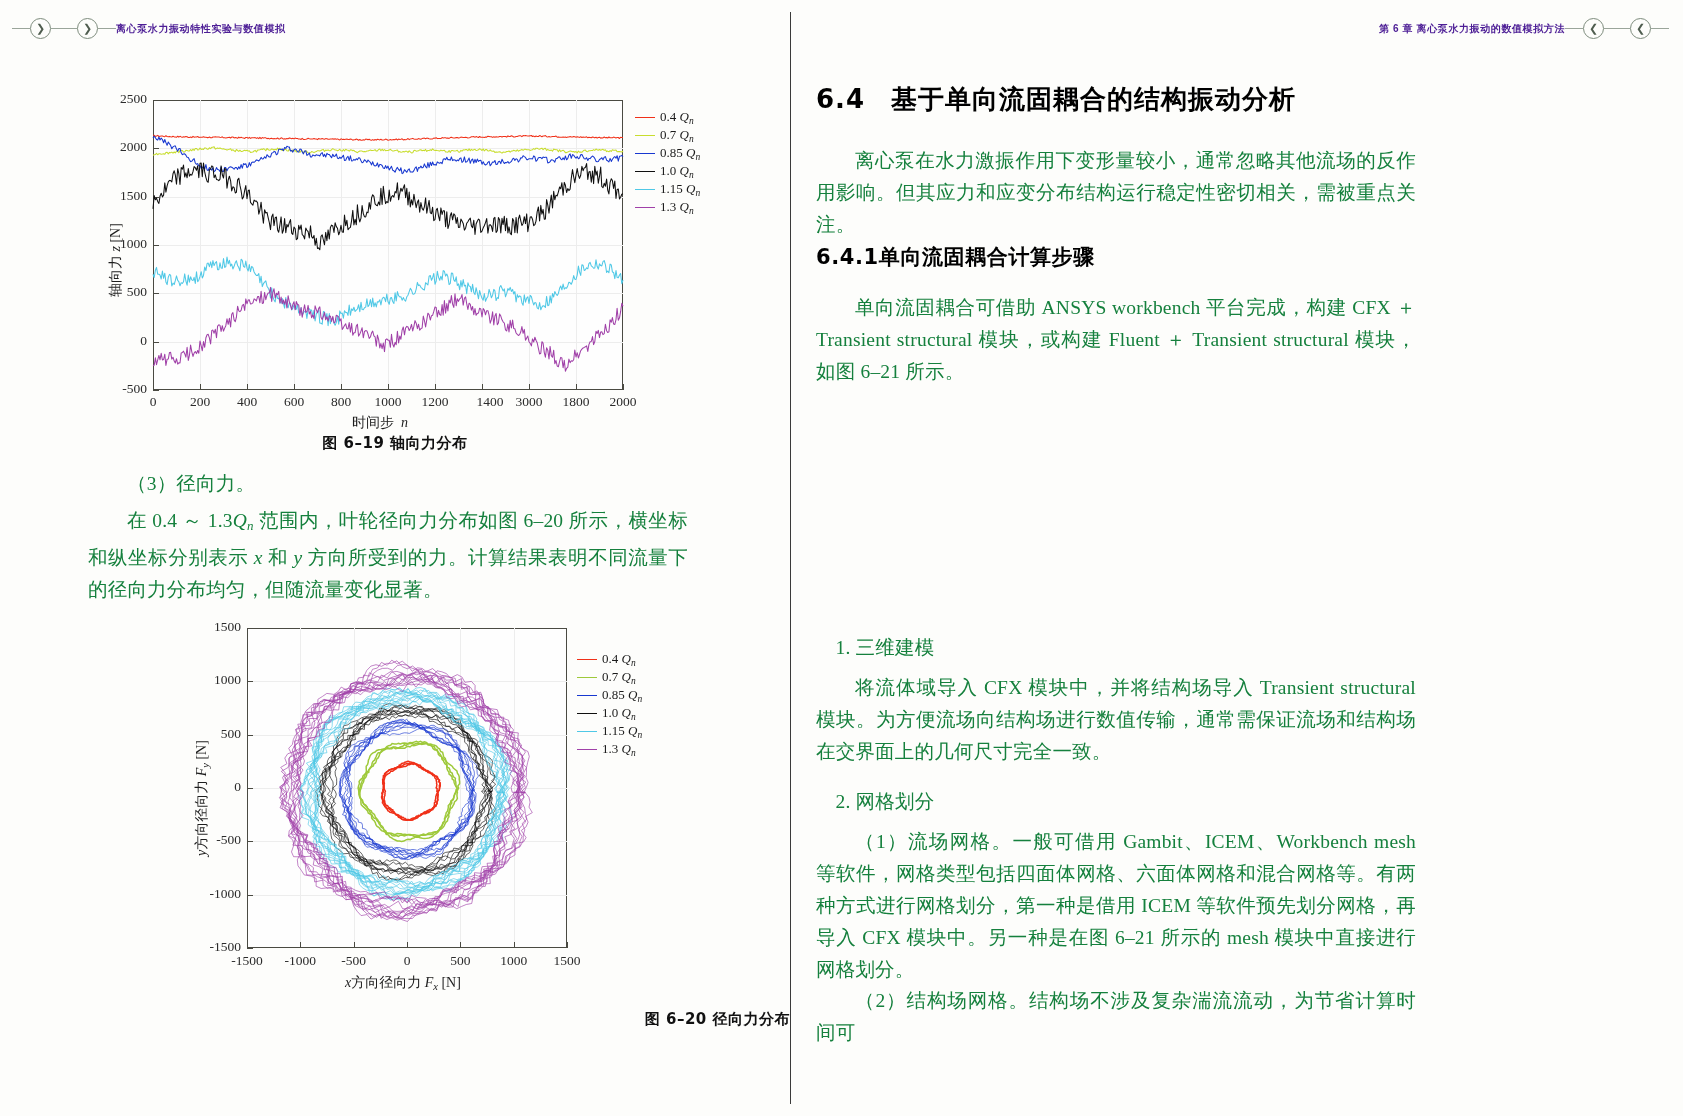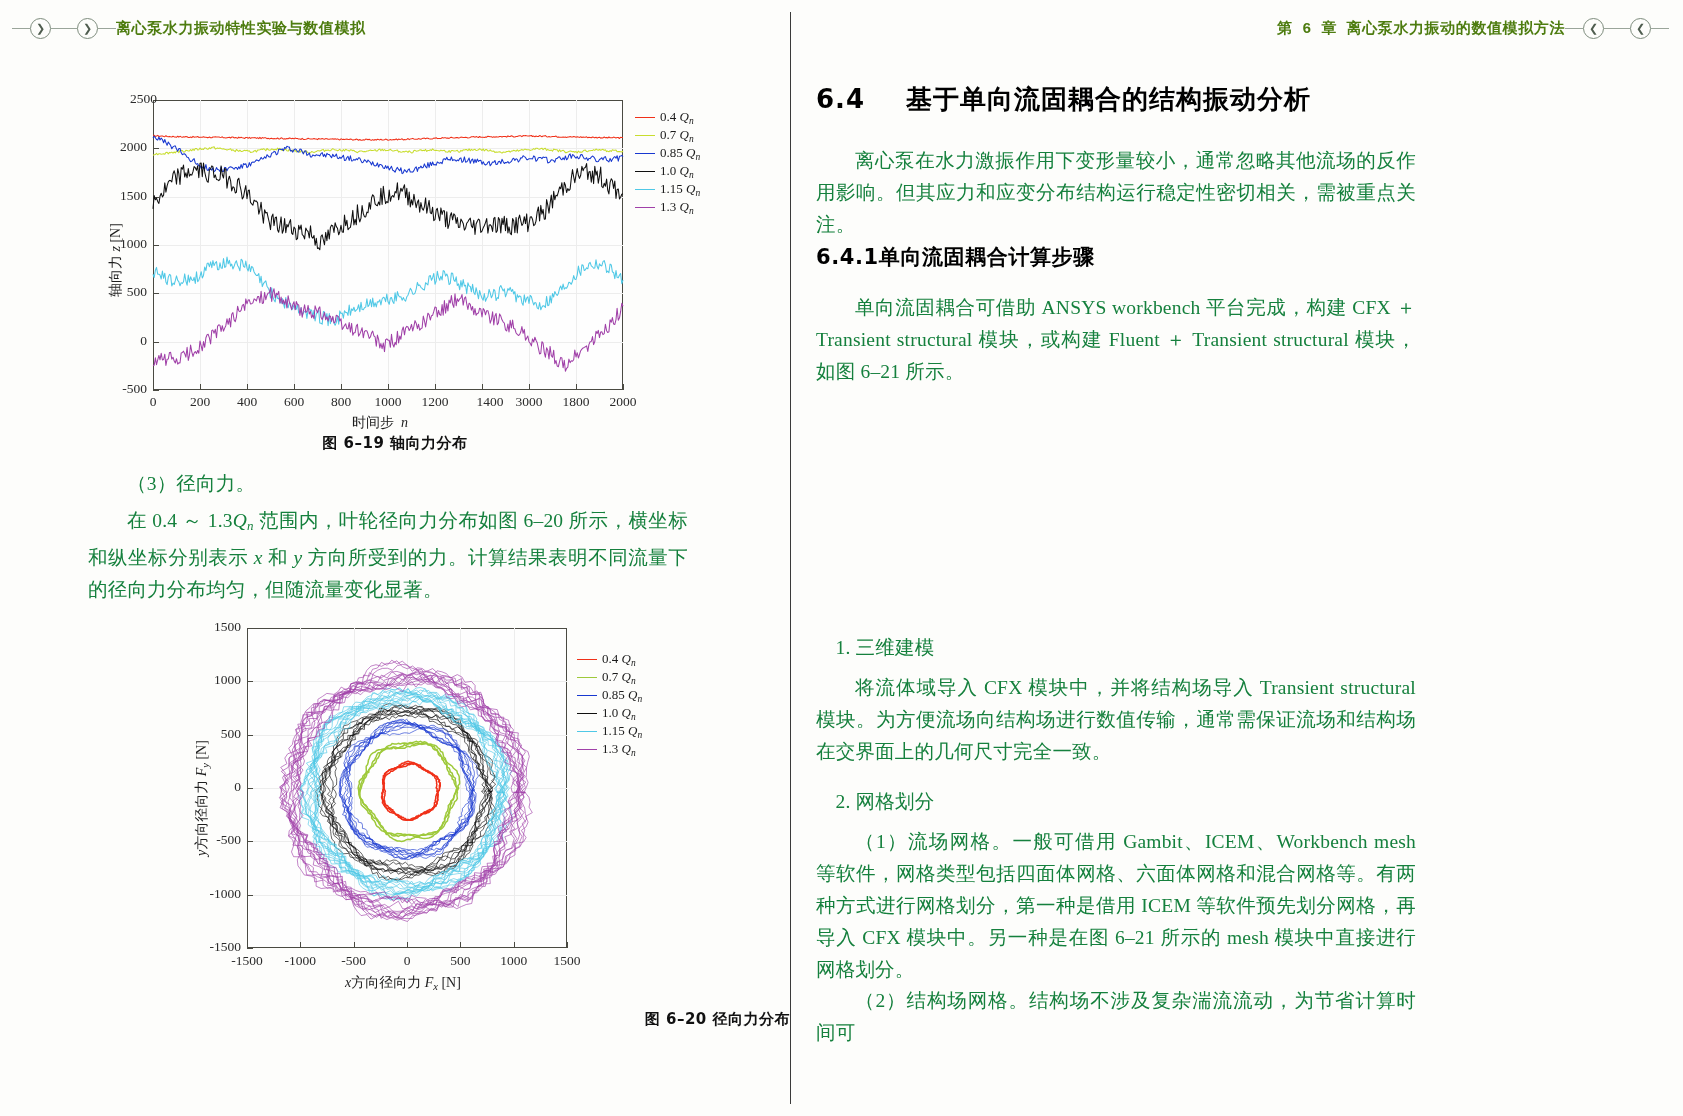--- a/index.html
+++ b/index.html
@@ -14,21 +14,21 @@
   .page{position:absolute;inset:0;display:flex;}
   .col{position:relative;height:100%;box-sizing:border-box;}
   .col-left{width:790px;}
   .divider{width:1px;background:#3a3a3a;margin:12px 0;height:1092px;}
   .col-right{flex:1;}
 
   
   .hdr{position:absolute;top:18px;display:flex;align-items:center;gap:0;font-size:14.5px;}
   .hdr-left{left:12px;}
   .hdr-right{right:14px;}
-  .hdr-title{font-family:Liberation Mono, monospace;font-weight:bold;font-size:15px;letter-spacing:.6px;color:#4d7c0f;}
+  .hdr-title{font-family:Liberation Sans, sans-serif;font-weight:bold;font-size:10px;letter-spacing:.6px;color:#4c1d95;}
   .hdr-rule{width:26px;height:1px;background:#9aa59a;}
   .hdr-rule.short{width:18px;}
   .chev{width:19px;height:19px;border:1.2px solid #7d8c7d;border-radius:50%;display:inline-flex;align-items:center;justify-content:center;color:#4f5d4f;font-size:11px;line-height:1;font-family:"DejaVu Sans",sans-serif;}
   .hdr-right .hdr-title{font-weight:bold;}
 
   
   .fig1{position:absolute;left:95px;top:92px;width:590px;height:330px;}
   .fig-caption{position:absolute;font-family:"DejaVu Sans","Liberation Sans",sans-serif;font-weight:bold;font-size:15px;color:#111;letter-spacing:.5px;}
   #cap619{left:0;top:434px;width:790px;text-align:center;}
   #cap620{left:0;top:1010px;width:790px;text-align:right;}
@@ -38,21 +38,21 @@
     font-size:19.5px;line-height:32px;color:#15803d;letter-spacing:.2px;
     text-align:justify;
   }
   .p-left{position:absolute;left:88px;width:600px;}
   .indent{text-indent:2em;}
 
   
   .r-wrap{position:absolute;left:118px;width:574px;}
   .h2{font-family:"DejaVu Sans","Liberation Sans",sans-serif;font-weight:bold;font-size:26px;color:#000;letter-spacing:1px;}
   .h3{font-family:"DejaVu Sans","Liberation Sans",sans-serif;font-weight:bold;font-size:21px;color:#000;letter-spacing:.6px;}
-  .h2 .num{margin-right:41px;}
+  .h2 .num{margin-right:26px;}
   .h3 .num{}
   .axes{position:absolute;border:1.3px solid #4a4a42;background:#fefefe;box-sizing:border-box;}
   .ytick-lab,.xtick-lab{position:absolute;font-family:"Liberation Serif",serif;font-size:13.5px;color:#2b2b2b;white-space:nowrap;}
   .ytick-lab{text-align:right;}
   .xtick-lab{text-align:center;}
   .tick{position:absolute;background:#4a4a42;}
   .gridline{position:absolute;background:#ededed;}
   .axis-title{position:absolute;font-family:"Liberation Serif",serif;font-size:14px;color:#1d1d1d;white-space:nowrap;}
   .axis-title .sub{font-size:10.5px;vertical-align:-3px;}
   .axis-title .ital{font-style:italic;}
@@ -124,21 +124,21 @@
         <div class="gridline" style="left: 58px; top: 153px; width: 470px; height: 1px;"></div>
         <div class="tick" style="left: 58px; top: 153px; width: 6px; height: 1px;"></div>
         <div class="ytick-lab" style="left: 10px; top: 144px; width: 42px;">1000</div>
         <div class="gridline" style="left: 58px; top: 104.667px; width: 470px; height: 1px;"></div>
         <div class="tick" style="left: 58px; top: 104.667px; width: 6px; height: 1px;"></div>
         <div class="ytick-lab" style="left: 10px; top: 95.6667px; width: 42px;">1500</div>
         <div class="gridline" style="left: 58px; top: 56.3333px; width: 470px; height: 1px;"></div>
         <div class="tick" style="left: 58px; top: 56.3333px; width: 6px; height: 1px;"></div>
         <div class="ytick-lab" style="left: 10px; top: 47.3333px; width: 42px;">2000</div>
         <div class="tick" style="left: 58px; top: 8px; width: 6px; height: 1px;"></div>
-        <div class="ytick-lab" style="left: 20px; top: -1px; width: 42px;">2500</div>
+        <div class="ytick-lab" style="left: 10px; top: -1px; width: 42px;">2500</div>
         <svg width="590" height="330" style="position:absolute;left:0;top:0;pointer-events:none;">
           <path d="M 58.0 43.2 L 59.2 43.3 L 60.4 44.4 L 61.5 44.0 L 62.7 43.4 L 63.9 44.5 L 65.0 44.2 L 66.2 44.1 L 67.4 44.0 L 68.6 44.5 L 69.8 44.7 L 70.9 43.7 L 72.1 44.5 L 73.3 44.8 L 74.5 44.4 L 75.6 44.8 L 76.8 45.0 L 78.0 44.3 L 79.2 44.9 L 80.3 44.9 L 81.5 45.3 L 82.7 44.2 L 83.8 45.2 L 85.0 44.3 L 86.2 44.9 L 87.4 45.2 L 88.5 44.8 L 89.7 45.1 L 90.9 44.6 L 92.1 44.8 L 93.3 45.5 L 94.4 45.4 L 95.6 45.1 L 96.8 45.6 L 98.0 44.3 L 99.1 45.2 L 100.3 44.9 L 101.5 44.9 L 102.7 44.5 L 103.8 45.4 L 105.0 45.2 L 106.2 45.2 L 107.3 45.3 L 108.5 44.8 L 109.7 45.3 L 110.9 45.3 L 112.1 45.6 L 113.2 45.6 L 114.4 45.0 L 115.6 45.8 L 116.8 45.7 L 117.9 45.0 L 119.1 44.9 L 120.3 44.8 L 121.5 44.9 L 122.6 45.0 L 123.8 45.1 L 125.0 45.3 L 126.1 45.4 L 127.3 44.8 L 128.5 45.8 L 129.7 45.8 L 130.8 46.0 L 132.0 45.7 L 133.2 45.4 L 134.4 45.3 L 135.6 46.0 L 136.7 45.1 L 137.9 45.0 L 139.1 45.9 L 140.3 45.6 L 141.4 45.8 L 142.6 46.3 L 143.8 45.1 L 144.9 45.9 L 146.1 45.3 L 147.3 45.7 L 148.5 45.9 L 149.7 46.4 L 150.8 45.5 L 152.0 45.4 L 153.2 46.3 L 154.3 45.3 L 155.5 46.4 L 156.7 45.7 L 157.9 45.8 L 159.1 45.8 L 160.2 45.6 L 161.4 46.4 L 162.6 45.7 L 163.8 46.6 L 164.9 45.4 L 166.1 46.7 L 167.3 45.5 L 168.4 46.1 L 169.6 45.8 L 170.8 45.8 L 172.0 46.7 L 173.1 46.3 L 174.3 46.9 L 175.5 46.6 L 176.7 46.3 L 177.9 46.9 L 179.0 46.5 L 180.2 46.7 L 181.4 46.7 L 182.6 46.0 L 183.7 46.9 L 184.9 46.9 L 186.1 45.8 L 187.3 46.3 L 188.4 47.1 L 189.6 46.7 L 190.8 47.1 L 191.9 46.6 L 193.1 46.7 L 194.3 45.9 L 195.5 46.3 L 196.7 46.7 L 197.8 46.3 L 199.0 46.9 L 200.2 46.1 L 201.3 46.4 L 202.5 46.5 L 203.7 47.1 L 204.9 47.0 L 206.1 47.4 L 207.2 46.3 L 208.4 47.4 L 209.6 47.4 L 210.8 47.3 L 211.9 47.1 L 213.1 46.2 L 214.3 46.8 L 215.5 47.0 L 216.6 47.1 L 217.8 46.9 L 219.0 46.5 L 220.1 47.0 L 221.3 47.1 L 222.5 47.6 L 223.7 46.5 L 224.8 46.9 L 226.0 47.1 L 227.2 46.6 L 228.4 46.9 L 229.5 47.2 L 230.7 46.6 L 231.9 46.7 L 233.1 47.3 L 234.3 47.2 L 235.4 47.0 L 236.6 46.9 L 237.8 46.7 L 239.0 47.3 L 240.1 46.7 L 241.3 47.2 L 242.5 46.9 L 243.7 47.5 L 244.8 48.0 L 246.0 46.8 L 247.2 47.4 L 248.4 47.3 L 249.5 47.6 L 250.7 47.2 L 251.9 47.1 L 253.0 47.5 L 254.2 47.6 L 255.4 47.1 L 256.6 47.3 L 257.8 48.2 L 258.9 47.8 L 260.1 47.7 L 261.3 47.0 L 262.4 47.5 L 263.6 48.2 L 264.8 47.5 L 266.0 48.2 L 267.1 48.2 L 268.3 47.8 L 269.5 48.1 L 270.7 47.1 L 271.9 47.2 L 273.0 47.8 L 274.2 47.2 L 275.4 48.0 L 276.6 48.3 L 277.7 47.6 L 278.9 48.2 L 280.1 47.5 L 281.3 48.1 L 282.4 47.2 L 283.6 47.6 L 284.8 47.9 L 285.9 47.3 L 287.1 48.1 L 288.3 47.9 L 289.5 47.8 L 290.6 47.1 L 291.8 47.5 L 293.0 48.2 L 294.2 48.0 L 295.4 47.6 L 296.5 47.9 L 297.7 47.7 L 298.9 47.5 L 300.1 47.7 L 301.2 46.8 L 302.4 48.0 L 303.6 47.1 L 304.8 47.5 L 305.9 47.3 L 307.1 46.8 L 308.3 47.9 L 309.5 47.5 L 310.6 47.7 L 311.8 47.4 L 313.0 46.5 L 314.2 47.7 L 315.3 46.9 L 316.5 46.7 L 317.7 46.4 L 318.9 47.0 L 320.0 47.3 L 321.2 47.2 L 322.4 47.3 L 323.5 46.6 L 324.7 46.9 L 325.9 47.2 L 327.1 46.6 L 328.3 46.2 L 329.4 46.1 L 330.6 46.8 L 331.8 46.1 L 332.9 46.2 L 334.1 46.7 L 335.3 47.1 L 336.5 46.9 L 337.6 46.9 L 338.8 46.1 L 340.0 46.3 L 341.2 45.7 L 342.3 46.6 L 343.5 46.5 L 344.7 46.5 L 345.9 46.6 L 347.1 45.6 L 348.2 46.0 L 349.4 45.7 L 350.6 45.8 L 351.8 46.3 L 352.9 45.9 L 354.1 46.4 L 355.3 45.6 L 356.4 45.2 L 357.6 45.7 L 358.8 46.0 L 360.0 46.0 L 361.2 45.6 L 362.3 45.6 L 363.5 46.1 L 364.7 45.7 L 365.9 45.1 L 367.0 45.2 L 368.2 45.4 L 369.4 45.4 L 370.6 45.3 L 371.7 45.5 L 372.9 45.9 L 374.1 45.8 L 375.3 45.4 L 376.4 44.7 L 377.6 44.8 L 378.8 44.6 L 380.0 45.2 L 381.1 44.6 L 382.3 45.1 L 383.5 45.5 L 384.6 44.5 L 385.8 45.2 L 387.0 45.3 L 388.2 45.3 L 389.3 45.5 L 390.5 45.1 L 391.7 45.1 L 392.9 44.2 L 394.1 44.4 L 395.2 44.7 L 396.4 44.7 L 397.6 45.4 L 398.8 44.8 L 399.9 45.2 L 401.1 44.7 L 402.3 44.9 L 403.4 45.0 L 404.6 44.6 L 405.8 44.5 L 407.0 45.0 L 408.1 44.5 L 409.3 44.4 L 410.5 44.6 L 411.7 45.1 L 412.9 43.9 L 414.0 44.5 L 415.2 44.5 L 416.4 43.8 L 417.6 44.3 L 418.7 45.0 L 419.9 45.0 L 421.1 44.6 L 422.3 44.5 L 423.4 44.1 L 424.6 43.7 L 425.8 43.8 L 426.9 44.7 L 428.1 43.6 L 429.3 43.8 L 430.5 43.6 L 431.7 43.8 L 432.8 43.9 L 434.0 44.1 L 435.2 43.7 L 436.4 43.5 L 437.5 44.5 L 438.7 44.1 L 439.9 44.8 L 441.0 44.0 L 442.2 44.4 L 443.4 44.5 L 444.6 43.6 L 445.8 44.1 L 446.9 44.7 L 448.1 44.0 L 449.3 44.0 L 450.4 43.6 L 451.6 44.7 L 452.8 44.9 L 454.0 44.6 L 455.1 45.0 L 456.3 44.8 L 457.5 44.5 L 458.7 44.5 L 459.8 44.5 L 461.0 44.0 L 462.2 45.2 L 463.4 44.9 L 464.6 45.3 L 465.7 45.2 L 466.9 45.2 L 468.1 45.0 L 469.3 45.3 L 470.4 45.1 L 471.6 45.4 L 472.8 45.0 L 473.9 45.1 L 475.1 44.5 L 476.3 45.0 L 477.5 44.9 L 478.7 44.5 L 479.8 44.8 L 481.0 45.2 L 482.2 44.7 L 483.4 45.1 L 484.5 45.4 L 485.7 44.8 L 486.9 45.5 L 488.1 45.0 L 489.2 45.3 L 490.4 45.3 L 491.6 44.8 L 492.8 45.8 L 493.9 45.3 L 495.1 45.5 L 496.3 45.8 L 497.5 45.0 L 498.6 45.2 L 499.8 45.9 L 501.0 45.2 L 502.1 46.1 L 503.3 45.6 L 504.5 45.2 L 505.7 46.2 L 506.8 45.8 L 508.0 45.9 L 509.2 45.0 L 510.4 45.7 L 511.6 45.4 L 512.7 46.0 L 513.9 45.0 L 515.1 45.8 L 516.3 45.8 L 517.4 45.7 L 518.6 45.1 L 519.8 45.4 L 521.0 45.9 L 522.1 45.6 L 523.3 45.5 L 524.5 46.5 L 525.6 45.3 L 526.8 45.5 L 528.0 45.4" fill="none" stroke="#f03018" stroke-width="1.05" stroke-linejoin="round"></path>
           <path d="M 58.0 63.3 L 59.2 62.7 L 60.4 62.6 L 61.5 61.2 L 62.7 62.8 L 63.9 61.7 L 65.0 61.8 L 66.2 62.2 L 67.4 62.1 L 68.6 61.8 L 69.8 62.3 L 70.9 60.5 L 72.1 60.2 L 73.3 61.9 L 74.5 60.4 L 75.6 60.7 L 76.8 60.1 L 78.0 61.1 L 79.2 60.0 L 80.3 60.9 L 81.5 59.2 L 82.7 59.5 L 83.8 60.7 L 85.0 58.4 L 86.2 58.2 L 87.4 58.6 L 88.5 60.1 L 89.7 60.0 L 90.9 58.3 L 92.1 58.6 L 93.3 58.9 L 94.4 58.9 L 95.6 57.6 L 96.8 58.8 L 98.0 57.0 L 99.1 58.5 L 100.3 56.4 L 101.5 56.4 L 102.7 58.0 L 103.8 57.7 L 105.0 56.0 L 106.2 57.4 L 107.3 57.1 L 108.5 57.4 L 109.7 55.9 L 110.9 56.0 L 112.1 57.2 L 113.2 57.2 L 114.4 55.8 L 115.6 56.6 L 116.8 55.3 L 117.9 55.3 L 119.1 54.8 L 120.3 57.1 L 121.5 56.6 L 122.6 56.1 L 123.8 56.4 L 125.0 55.9 L 126.1 56.4 L 127.3 56.9 L 128.5 56.7 L 129.7 57.2 L 130.8 57.6 L 132.0 58.1 L 133.2 57.5 L 134.4 57.3 L 135.6 56.8 L 136.7 58.6 L 137.9 57.7 L 139.1 58.8 L 140.3 59.6 L 141.4 57.5 L 142.6 58.5 L 143.8 59.4 L 144.9 58.2 L 146.1 59.4 L 147.3 59.4 L 148.5 58.8 L 149.7 58.3 L 150.8 58.7 L 152.0 58.3 L 153.2 59.1 L 154.3 58.7 L 155.5 60.4 L 156.7 60.2 L 157.9 60.0 L 159.1 58.9 L 160.2 58.4 L 161.4 60.0 L 162.6 58.1 L 163.8 57.9 L 164.9 57.7 L 166.1 57.1 L 167.3 57.5 L 168.4 56.8 L 169.6 57.2 L 170.8 58.8 L 172.0 56.5 L 173.1 57.5 L 174.3 58.2 L 175.5 57.9 L 176.7 56.9 L 177.9 57.3 L 179.0 58.0 L 180.2 57.2 L 181.4 57.9 L 182.6 56.1 L 183.7 57.4 L 184.9 56.3 L 186.1 57.9 L 187.3 58.5 L 188.4 58.5 L 189.6 57.6 L 190.8 57.2 L 191.9 58.8 L 193.1 59.1 L 194.3 57.3 L 195.5 58.5 L 196.7 58.9 L 197.8 57.8 L 199.0 59.1 L 200.2 58.3 L 201.3 60.0 L 202.5 59.4 L 203.7 58.8 L 204.9 60.5 L 206.1 58.4 L 207.2 59.2 L 208.4 60.6 L 209.6 60.1 L 210.8 58.7 L 211.9 59.5 L 213.1 60.9 L 214.3 61.1 L 215.5 60.8 L 216.6 59.5 L 217.8 59.9 L 219.0 60.6 L 220.1 59.9 L 221.3 59.6 L 222.5 58.7 L 223.7 58.8 L 224.8 59.1 L 226.0 58.6 L 227.2 57.7 L 228.4 57.4 L 229.5 59.5 L 230.7 58.1 L 231.9 58.5 L 233.1 57.9 L 234.3 58.8 L 235.4 58.8 L 236.6 57.7 L 237.8 56.6 L 239.0 57.4 L 240.1 58.0 L 241.3 58.1 L 242.5 58.8 L 243.7 58.2 L 244.8 57.2 L 246.0 58.8 L 247.2 59.1 L 248.4 57.5 L 249.5 58.9 L 250.7 57.3 L 251.9 58.0 L 253.0 58.2 L 254.2 59.2 L 255.4 57.8 L 256.6 58.0 L 257.8 58.8 L 258.9 58.3 L 260.1 59.6 L 261.3 60.0 L 262.4 60.7 L 263.6 59.7 L 264.8 59.0 L 266.0 58.9 L 267.1 59.1 L 268.3 59.7 L 269.5 59.4 L 270.7 59.8 L 271.9 58.9 L 273.0 58.9 L 274.2 58.4 L 275.4 58.1 L 276.6 58.6 L 277.7 58.5 L 278.9 58.3 L 280.1 57.7 L 281.3 59.1 L 282.4 58.9 L 283.6 57.5 L 284.8 57.0 L 285.9 58.8 L 287.1 57.2 L 288.3 58.7 L 289.5 57.5 L 290.6 58.7 L 291.8 58.5 L 293.0 58.6 L 294.2 58.1 L 295.4 57.3 L 296.5 58.4 L 297.7 59.0 L 298.9 59.0 L 300.1 58.4 L 301.2 58.3 L 302.4 58.0 L 303.6 60.1 L 304.8 59.6 L 305.9 60.2 L 307.1 59.9 L 308.3 59.5 L 309.5 59.9 L 310.6 59.2 L 311.8 59.3 L 313.0 60.4 L 314.2 58.8 L 315.3 59.9 L 316.5 60.9 L 317.7 60.7 L 318.9 58.6 L 320.0 58.3 L 321.2 59.2 L 322.4 59.0 L 323.5 58.8 L 324.7 57.9 L 325.9 57.7 L 327.1 58.8 L 328.3 58.3 L 329.4 58.7 L 330.6 57.4 L 331.8 59.4 L 332.9 58.4 L 334.1 58.6 L 335.3 57.8 L 336.5 58.5 L 337.6 56.9 L 338.8 58.1 L 340.0 58.4 L 341.2 58.3 L 342.3 58.6 L 343.5 58.8 L 344.7 59.1 L 345.9 58.1 L 347.1 58.8 L 348.2 58.5 L 349.4 58.3 L 350.6 59.9 L 351.8 60.1 L 352.9 60.3 L 354.1 58.5 L 355.3 60.5 L 356.4 58.5 L 357.6 58.6 L 358.8 58.9 L 360.0 58.9 L 361.2 58.7 L 362.3 58.3 L 363.5 60.0 L 364.7 60.2 L 365.9 58.3 L 367.0 59.1 L 368.2 57.8 L 369.4 57.9 L 370.6 57.6 L 371.7 57.6 L 372.9 58.7 L 374.1 56.9 L 375.3 58.7 L 376.4 57.3 L 377.6 58.3 L 378.8 57.7 L 380.0 57.3 L 381.1 58.5 L 382.3 58.2 L 383.5 57.8 L 384.6 56.7 L 385.8 57.4 L 387.0 58.5 L 388.2 56.9 L 389.3 58.9 L 390.5 57.6 L 391.7 57.6 L 392.9 58.9 L 394.1 59.0 L 395.2 57.9 L 396.4 59.0 L 397.6 59.3 L 398.8 59.1 L 399.9 60.4 L 401.1 59.9 L 402.3 60.2 L 403.4 59.9 L 404.6 59.7 L 405.8 60.3 L 407.0 61.2 L 408.1 60.0 L 409.3 60.3 L 410.5 60.3 L 411.7 59.5 L 412.9 59.4 L 414.0 59.0 L 415.2 60.1 L 416.4 59.1 L 417.6 59.0 L 418.7 58.3 L 419.9 58.7 L 421.1 59.2 L 422.3 57.8 L 423.4 59.2 L 424.6 58.4 L 425.8 57.9 L 426.9 57.4 L 428.1 58.3 L 429.3 57.3 L 430.5 57.2 L 431.7 57.8 L 432.8 57.7 L 434.0 57.7 L 435.2 58.4 L 436.4 58.1 L 437.5 57.7 L 438.7 56.6 L 439.9 57.4 L 441.0 56.2 L 442.2 56.2 L 443.4 56.9 L 444.6 57.3 L 445.8 56.6 L 446.9 56.2 L 448.1 57.7 L 449.3 56.6 L 450.4 56.2 L 451.6 58.4 L 452.8 57.4 L 454.0 58.3 L 455.1 58.5 L 456.3 58.0 L 457.5 59.2 L 458.7 57.0 L 459.8 57.6 L 461.0 57.7 L 462.2 57.7 L 463.4 59.7 L 464.6 57.8 L 465.7 59.6 L 466.9 58.7 L 468.1 58.3 L 469.3 59.1 L 470.4 60.6 L 471.6 60.6 L 472.8 60.1 L 473.9 59.6 L 475.1 58.9 L 476.3 59.2 L 477.5 59.7 L 478.7 59.5 L 479.8 60.2 L 481.0 59.5 L 482.2 60.9 L 483.4 59.1 L 484.5 60.2 L 485.7 59.9 L 486.9 60.3 L 488.1 59.0 L 489.2 58.3 L 490.4 58.1 L 491.6 59.6 L 492.8 59.7 L 493.9 58.7 L 495.1 58.7 L 496.3 58.5 L 497.5 58.6 L 498.6 57.6 L 499.8 58.4 L 501.0 57.0 L 502.1 57.7 L 503.3 58.3 L 504.5 57.5 L 505.7 58.3 L 506.8 57.8 L 508.0 57.3 L 509.2 58.4 L 510.4 57.8 L 511.6 59.6 L 512.7 59.1 L 513.9 59.8 L 515.1 58.6 L 516.3 59.4 L 517.4 57.8 L 518.6 58.2 L 519.8 58.3 L 521.0 58.0 L 522.1 59.7 L 523.3 59.6 L 524.5 59.6 L 525.6 59.8 L 526.8 60.0 L 528.0 59.0" fill="none" stroke="#c8dd2e" stroke-width="1.05" stroke-linejoin="round"></path>
           <path d="M 58.0 46.0 L 59.2 44.3 L 60.4 45.7 L 61.5 47.6 L 62.7 48.1 L 63.9 45.0 L 65.0 48.0 L 66.2 46.1 L 67.4 47.5 L 68.6 50.7 L 69.8 47.5 L 70.9 50.6 L 72.1 53.3 L 73.3 50.0 L 74.5 51.9 L 75.6 53.3 L 76.8 56.8 L 78.0 54.9 L 79.2 54.1 L 80.3 53.9 L 81.5 57.1 L 82.7 59.3 L 83.8 56.6 L 85.0 56.5 L 86.2 60.8 L 87.4 62.6 L 88.5 62.0 L 89.7 61.8 L 90.9 63.2 L 92.1 65.3 L 93.3 65.5 L 94.4 67.7 L 95.6 69.6 L 96.8 69.3 L 98.0 67.6 L 99.1 66.6 L 100.3 71.0 L 101.5 72.3 L 102.7 71.6 L 103.8 74.0 L 105.0 73.7 L 106.2 76.3 L 107.3 75.5 L 108.5 74.3 L 109.7 77.1 L 110.9 72.6 L 112.1 78.0 L 113.2 78.5 L 114.4 75.5 L 115.6 76.8 L 116.8 78.2 L 117.9 75.8 L 119.1 79.7 L 120.3 78.7 L 121.5 75.6 L 122.6 77.6 L 123.8 77.8 L 125.0 79.5 L 126.1 75.0 L 127.3 79.5 L 128.5 79.4 L 129.7 75.4 L 130.8 75.6 L 132.0 78.7 L 133.2 76.3 L 134.4 75.2 L 135.6 74.8 L 136.7 75.2 L 137.9 76.0 L 139.1 77.2 L 140.3 75.6 L 141.4 75.5 L 142.6 77.4 L 143.8 74.8 L 144.9 76.7 L 146.1 72.6 L 147.3 76.2 L 148.5 71.6 L 149.7 72.5 L 150.8 71.7 L 152.0 75.5 L 153.2 74.6 L 154.3 70.6 L 155.5 73.9 L 156.7 70.4 L 157.9 70.0 L 159.1 70.3 L 160.2 69.3 L 161.4 67.9 L 162.6 68.2 L 163.8 69.0 L 164.9 67.7 L 166.1 65.4 L 167.3 67.0 L 168.4 66.8 L 169.6 64.7 L 170.8 66.3 L 172.0 62.7 L 173.1 64.0 L 174.3 65.0 L 175.5 65.0 L 176.7 61.2 L 177.9 60.6 L 179.0 59.5 L 180.2 59.7 L 181.4 62.8 L 182.6 61.9 L 183.7 57.3 L 184.9 57.3 L 186.1 57.5 L 187.3 56.9 L 188.4 58.8 L 189.6 55.5 L 190.8 56.4 L 191.9 54.2 L 193.1 54.9 L 194.3 55.0 L 195.5 59.0 L 196.7 58.4 L 197.8 60.1 L 199.0 57.7 L 200.2 56.9 L 201.3 57.6 L 202.5 59.7 L 203.7 60.1 L 204.9 57.1 L 206.1 57.2 L 207.2 59.7 L 208.4 61.9 L 209.6 59.0 L 210.8 58.9 L 211.9 63.4 L 213.1 62.5 L 214.3 61.0 L 215.5 64.9 L 216.6 65.0 L 217.8 62.9 L 219.0 63.4 L 220.1 64.0 L 221.3 62.7 L 222.5 63.2 L 223.7 63.3 L 224.8 64.0 L 226.0 61.6 L 227.2 60.6 L 228.4 64.4 L 229.5 62.2 L 230.7 65.0 L 231.9 61.3 L 233.1 62.4 L 234.3 62.5 L 235.4 64.1 L 236.6 65.8 L 237.8 62.2 L 239.0 64.5 L 240.1 64.1 L 241.3 62.0 L 242.5 66.2 L 243.7 66.6 L 244.8 65.1 L 246.0 66.4 L 247.2 64.9 L 248.4 63.2 L 249.5 68.5 L 250.7 68.3 L 251.9 65.5 L 253.0 64.4 L 254.2 68.4 L 255.4 63.8 L 256.6 69.0 L 257.8 68.7 L 258.9 67.3 L 260.1 68.3 L 261.3 66.7 L 262.4 67.8 L 263.6 65.7 L 264.8 66.1 L 266.0 68.8 L 267.1 70.7 L 268.3 70.1 L 269.5 67.7 L 270.7 68.8 L 271.9 70.4 L 273.0 68.0 L 274.2 69.4 L 275.4 70.4 L 276.6 72.9 L 277.7 69.8 L 278.9 73.2 L 280.1 74.0 L 281.3 73.5 L 282.4 70.9 L 283.6 75.0 L 284.8 72.4 L 285.9 72.6 L 287.1 73.5 L 288.3 76.1 L 289.5 76.5 L 290.6 73.6 L 291.8 76.3 L 293.0 74.1 L 294.2 77.9 L 295.4 76.1 L 296.5 74.3 L 297.7 78.2 L 298.9 78.8 L 300.1 80.2 L 301.2 77.3 L 302.4 75.4 L 303.6 77.4 L 304.8 78.8 L 305.9 75.8 L 307.1 81.7 L 308.3 80.8 L 309.5 77.7 L 310.6 78.8 L 311.8 80.3 L 313.0 77.9 L 314.2 76.8 L 315.3 80.0 L 316.5 79.9 L 317.7 80.1 L 318.9 78.6 L 320.0 76.1 L 321.2 74.9 L 322.4 79.4 L 323.5 75.6 L 324.7 76.0 L 325.9 74.1 L 327.1 75.9 L 328.3 75.2 L 329.4 71.9 L 330.6 74.7 L 331.8 76.0 L 332.9 70.6 L 334.1 75.5 L 335.3 70.2 L 336.5 73.5 L 337.6 70.0 L 338.8 72.9 L 340.0 72.4 L 341.2 73.2 L 342.3 69.9 L 343.5 70.7 L 344.7 71.2 L 345.9 70.4 L 347.1 71.7 L 348.2 67.3 L 349.4 66.7 L 350.6 67.7 L 351.8 65.3 L 352.9 67.7 L 354.1 67.5 L 355.3 68.2 L 356.4 64.9 L 357.6 68.6 L 358.8 67.7 L 360.0 67.9 L 361.2 69.1 L 362.3 68.0 L 363.5 68.8 L 364.7 66.4 L 365.9 65.9 L 367.0 70.4 L 368.2 69.4 L 369.4 64.9 L 370.6 70.2 L 371.7 69.8 L 372.9 68.3 L 374.1 66.0 L 375.3 71.3 L 376.4 68.1 L 377.6 67.0 L 378.8 71.2 L 380.0 67.3 L 381.1 70.5 L 382.3 67.1 L 383.5 69.5 L 384.6 68.4 L 385.8 68.2 L 387.0 72.2 L 388.2 69.8 L 389.3 72.0 L 390.5 73.0 L 391.7 72.4 L 392.9 70.3 L 394.1 69.4 L 395.2 73.8 L 396.4 72.1 L 397.6 70.0 L 398.8 70.3 L 399.9 68.5 L 401.1 72.5 L 402.3 72.3 L 403.4 69.7 L 404.6 69.3 L 405.8 71.6 L 407.0 67.3 L 408.1 69.5 L 409.3 71.5 L 410.5 70.5 L 411.7 70.7 L 412.9 69.6 L 414.0 71.2 L 415.2 70.4 L 416.4 69.4 L 417.6 66.9 L 418.7 66.2 L 419.9 68.4 L 421.1 66.8 L 422.3 67.4 L 423.4 70.0 L 424.6 68.5 L 425.8 65.7 L 426.9 65.9 L 428.1 63.7 L 429.3 64.6 L 430.5 65.4 L 431.7 67.6 L 432.8 67.6 L 434.0 66.7 L 435.2 66.8 L 436.4 66.8 L 437.5 66.9 L 438.7 63.9 L 439.9 65.0 L 441.0 69.3 L 442.2 68.1 L 443.4 65.7 L 444.6 65.5 L 445.8 65.6 L 446.9 66.6 L 448.1 65.1 L 449.3 65.4 L 450.4 65.2 L 451.6 65.3 L 452.8 71.0 L 454.0 70.6 L 455.1 69.6 L 456.3 67.8 L 457.5 67.9 L 458.7 68.6 L 459.8 70.2 L 461.0 66.6 L 462.2 66.4 L 463.4 65.1 L 464.6 64.8 L 465.7 66.9 L 466.9 67.7 L 468.1 65.9 L 469.3 67.7 L 470.4 64.0 L 471.6 67.8 L 472.8 66.4 L 473.9 63.1 L 475.1 61.9 L 476.3 66.3 L 477.5 62.6 L 478.7 63.3 L 479.8 64.9 L 481.0 66.2 L 482.2 64.6 L 483.4 66.7 L 484.5 66.1 L 485.7 62.8 L 486.9 62.4 L 488.1 64.8 L 489.2 66.8 L 490.4 67.0 L 491.6 65.7 L 492.8 68.5 L 493.9 66.4 L 495.1 66.6 L 496.3 65.2 L 497.5 64.0 L 498.6 64.8 L 499.8 66.4 L 501.0 69.2 L 502.1 69.8 L 503.3 69.6 L 504.5 67.5 L 505.7 66.8 L 506.8 65.7 L 508.0 67.8 L 509.2 65.2 L 510.4 64.6 L 511.6 68.2 L 512.7 68.8 L 513.9 69.9 L 515.1 66.4 L 516.3 69.4 L 517.4 67.3 L 518.6 65.7 L 519.8 64.5 L 521.0 66.3 L 522.1 63.7 L 523.3 69.1 L 524.5 64.3 L 525.6 63.9 L 526.8 63.4 L 528.0 64.7" fill="none" stroke="#1838d0" stroke-width="1.05" stroke-linejoin="round"></path>
           <path d="M 58.0 116.9 L 59.2 103.6 L 60.4 107.8 L 61.5 106.1 L 62.7 109.4 L 63.9 111.4 L 65.0 104.3 L 66.2 101.2 L 67.4 104.9 L 68.6 103.1 L 69.8 90.9 L 70.9 100.1 L 72.1 93.9 L 73.3 89.8 L 74.5 88.4 L 75.6 88.6 L 76.8 89.9 L 78.0 81.8 L 79.2 78.8 L 80.3 82.8 L 81.5 92.1 L 82.7 76.7 L 83.8 81.3 L 85.0 92.5 L 86.2 75.5 L 87.4 77.1 L 88.5 73.1 L 89.7 85.0 L 90.9 80.8 L 92.1 85.8 L 93.3 76.5 L 94.4 84.1 L 95.6 82.3 L 96.8 83.2 L 98.0 79.7 L 99.1 74.6 L 100.3 75.7 L 101.5 78.3 L 102.7 73.7 L 103.8 85.7 L 105.0 71.2 L 106.2 71.1 L 107.3 84.8 L 108.5 71.1 L 109.7 79.9 L 110.9 85.3 L 112.1 89.4 L 113.2 90.3 L 114.4 78.0 L 115.6 76.9 L 116.8 73.9 L 117.9 74.7 L 119.1 85.8 L 120.3 82.9 L 121.5 87.4 L 122.6 87.7 L 123.8 88.7 L 125.0 87.2 L 126.1 73.9 L 127.3 82.8 L 128.5 86.0 L 129.7 76.4 L 130.8 77.1 L 132.0 96.1 L 133.2 87.8 L 134.4 84.2 L 135.6 88.8 L 136.7 98.9 L 137.9 94.8 L 139.1 95.6 L 140.3 101.0 L 141.4 100.3 L 142.6 87.9 L 143.8 86.2 L 144.9 93.2 L 146.1 98.7 L 147.3 107.0 L 148.5 105.0 L 149.7 98.4 L 150.8 93.5 L 152.0 106.7 L 153.2 98.6 L 154.3 98.1 L 155.5 110.4 L 156.7 111.8 L 157.9 113.1 L 159.1 108.1 L 160.2 109.1 L 161.4 109.1 L 162.6 110.8 L 163.8 122.1 L 164.9 118.0 L 166.1 110.2 L 167.3 122.2 L 168.4 131.3 L 169.6 117.8 L 170.8 121.0 L 172.0 120.4 L 173.1 125.4 L 174.3 130.5 L 175.5 137.6 L 176.7 124.7 L 177.9 122.1 L 179.0 133.6 L 180.2 125.7 L 181.4 125.0 L 182.6 137.9 L 183.7 140.2 L 184.9 133.0 L 186.1 124.9 L 187.3 141.2 L 188.4 138.2 L 189.6 126.6 L 190.8 140.7 L 191.9 132.4 L 193.1 134.9 L 194.3 130.6 L 195.5 127.6 L 196.7 141.1 L 197.8 142.5 L 199.0 135.1 L 200.2 136.7 L 201.3 147.7 L 202.5 146.7 L 203.7 133.3 L 204.9 137.4 L 206.1 133.0 L 207.2 142.5 L 208.4 143.8 L 209.6 146.9 L 210.8 136.0 L 211.9 138.4 L 213.1 139.5 L 214.3 145.9 L 215.5 133.8 L 216.6 144.6 L 217.8 146.2 L 219.0 143.4 L 220.1 153.3 L 221.3 146.3 L 222.5 156.5 L 223.7 155.9 L 224.8 157.7 L 226.0 144.3 L 227.2 142.9 L 228.4 148.0 L 229.5 152.8 L 230.7 140.4 L 231.9 148.8 L 233.1 137.9 L 234.3 147.0 L 235.4 135.6 L 236.6 133.1 L 237.8 134.0 L 239.0 140.4 L 240.1 130.7 L 241.3 134.6 L 242.5 136.3 L 243.7 142.8 L 244.8 139.7 L 246.0 133.3 L 247.2 139.9 L 248.4 140.3 L 249.5 123.1 L 250.7 133.6 L 251.9 128.2 L 253.0 137.8 L 254.2 136.1 L 255.4 135.4 L 256.6 128.6 L 257.8 118.4 L 258.9 133.0 L 260.1 127.2 L 261.3 132.8 L 262.4 112.8 L 263.6 125.1 L 264.8 129.9 L 266.0 126.1 L 267.1 113.5 L 268.3 121.6 L 269.5 124.8 L 270.7 124.9 L 271.9 120.1 L 273.0 120.7 L 274.2 110.5 L 275.4 117.1 L 276.6 105.7 L 277.7 102.8 L 278.9 104.4 L 280.1 111.8 L 281.3 113.2 L 282.4 113.7 L 283.6 110.0 L 284.8 113.0 L 285.9 96.2 L 287.1 112.4 L 288.3 94.3 L 289.5 104.9 L 290.6 111.6 L 291.8 109.6 L 293.0 110.7 L 294.2 98.0 L 295.4 109.3 L 296.5 104.8 L 297.7 103.5 L 298.9 105.1 L 300.1 99.5 L 301.2 100.9 L 302.4 90.8 L 303.6 107.8 L 304.8 101.4 L 305.9 96.2 L 307.1 99.2 L 308.3 95.9 L 309.5 92.7 L 310.6 105.8 L 311.8 96.2 L 313.0 112.9 L 314.2 100.0 L 315.3 114.9 L 316.5 107.8 L 317.7 112.9 L 318.9 102.2 L 320.0 108.9 L 321.2 115.7 L 322.4 110.3 L 323.5 107.9 L 324.7 120.3 L 325.9 110.5 L 327.1 116.4 L 328.3 118.2 L 329.4 114.8 L 330.6 105.9 L 331.8 121.2 L 332.9 114.6 L 334.1 108.4 L 335.3 120.8 L 336.5 121.7 L 337.6 115.2 L 338.8 128.7 L 340.0 127.5 L 341.2 118.0 L 342.3 116.4 L 343.5 123.8 L 344.7 128.7 L 345.9 115.9 L 347.1 122.4 L 348.2 118.7 L 349.4 118.7 L 350.6 134.8 L 351.8 119.7 L 352.9 136.5 L 354.1 132.7 L 355.3 123.5 L 356.4 120.7 L 357.6 127.8 L 358.8 121.8 L 360.0 123.4 L 361.2 131.4 L 362.3 125.6 L 363.5 135.5 L 364.7 135.3 L 365.9 127.1 L 367.0 129.1 L 368.2 131.4 L 369.4 138.1 L 370.6 136.2 L 371.7 131.3 L 372.9 129.7 L 374.1 127.6 L 375.3 126.1 L 376.4 133.9 L 377.6 135.7 L 378.8 128.2 L 380.0 142.5 L 381.1 132.0 L 382.3 129.2 L 383.5 127.1 L 384.6 128.2 L 385.8 140.5 L 387.0 139.2 L 388.2 135.8 L 389.3 133.8 L 390.5 130.6 L 391.7 126.6 L 392.9 141.1 L 394.1 133.3 L 395.2 132.7 L 396.4 134.2 L 397.6 139.5 L 398.8 126.4 L 399.9 125.4 L 401.1 140.5 L 402.3 138.7 L 403.4 125.5 L 404.6 127.7 L 405.8 141.0 L 407.0 126.3 L 408.1 132.6 L 409.3 124.3 L 410.5 138.8 L 411.7 126.2 L 412.9 141.0 L 414.0 134.9 L 415.2 141.3 L 416.4 142.6 L 417.6 126.6 L 418.7 128.8 L 419.9 140.8 L 421.1 125.4 L 422.3 140.9 L 423.4 127.0 L 424.6 123.1 L 425.8 128.8 L 426.9 133.5 L 428.1 131.4 L 429.3 124.7 L 430.5 131.6 L 431.7 121.9 L 432.8 139.7 L 434.0 132.1 L 435.2 125.0 L 436.4 124.7 L 437.5 127.2 L 438.7 133.7 L 439.9 132.7 L 441.0 129.1 L 442.2 119.6 L 443.4 115.0 L 444.6 128.9 L 445.8 113.4 L 446.9 122.1 L 448.1 117.4 L 449.3 127.3 L 450.4 126.9 L 451.6 107.6 L 452.8 113.2 L 454.0 121.1 L 455.1 111.3 L 456.3 103.0 L 457.5 116.0 L 458.7 99.2 L 459.8 107.8 L 461.0 103.2 L 462.2 103.9 L 463.4 99.8 L 464.6 95.0 L 465.7 96.8 L 466.9 90.7 L 468.1 103.3 L 469.3 90.4 L 470.4 93.3 L 471.6 100.5 L 472.8 96.6 L 473.9 98.6 L 475.1 97.2 L 476.3 86.1 L 477.5 77.6 L 478.7 85.0 L 479.8 90.7 L 481.0 82.9 L 482.2 76.6 L 483.4 83.3 L 484.5 86.4 L 485.7 83.2 L 486.9 74.3 L 488.1 78.7 L 489.2 75.9 L 490.4 75.4 L 491.6 71.6 L 492.8 87.4 L 493.9 80.0 L 495.1 79.5 L 496.3 90.3 L 497.5 79.0 L 498.6 91.6 L 499.8 74.2 L 501.0 83.1 L 502.1 79.1 L 503.3 91.2 L 504.5 84.2 L 505.7 75.1 L 506.8 94.5 L 508.0 95.7 L 509.2 91.3 L 510.4 94.2 L 511.6 87.1 L 512.7 98.0 L 513.9 101.9 L 515.1 90.3 L 516.3 86.7 L 517.4 88.6 L 518.6 96.4 L 519.8 89.0 L 521.0 106.4 L 522.1 97.5 L 523.3 97.0 L 524.5 106.9 L 525.6 105.3 L 526.8 102.2 L 528.0 101.8" fill="none" stroke="#0f0f0f" stroke-width="1.05" stroke-linejoin="round"></path>
           <path d="M 58.0 182.2 L 59.2 185.5 L 60.4 178.2 L 61.5 175.4 L 62.7 182.2 L 63.9 182.2 L 65.0 183.0 L 66.2 187.0 L 67.4 179.1 L 68.6 186.3 L 69.8 181.2 L 70.9 190.0 L 72.1 192.6 L 73.3 185.2 L 74.5 182.4 L 75.6 183.1 L 76.8 194.0 L 78.0 191.1 L 79.2 192.5 L 80.3 188.7 L 81.5 183.9 L 82.7 188.4 L 83.8 189.7 L 85.0 193.8 L 86.2 190.7 L 87.4 191.4 L 88.5 189.8 L 89.7 181.9 L 90.9 189.0 L 92.1 193.2 L 93.3 183.1 L 94.4 190.2 L 95.6 184.8 L 96.8 187.9 L 98.0 188.6 L 99.1 185.3 L 100.3 191.4 L 101.5 179.7 L 102.7 189.8 L 103.8 188.2 L 105.0 184.4 L 106.2 179.7 L 107.3 185.9 L 108.5 183.4 L 109.7 175.0 L 110.9 178.6 L 112.1 171.5 L 113.2 171.1 L 114.4 174.7 L 115.6 169.9 L 116.8 175.7 L 117.9 168.6 L 119.1 173.6 L 120.3 170.9 L 121.5 169.6 L 122.6 177.8 L 123.8 177.7 L 125.0 170.8 L 126.1 175.9 L 127.3 176.3 L 128.5 166.5 L 129.7 175.4 L 130.8 174.8 L 132.0 165.0 L 133.2 171.8 L 134.4 168.3 L 135.6 174.1 L 136.7 172.1 L 137.9 177.0 L 139.1 174.3 L 140.3 170.6 L 141.4 168.8 L 142.6 173.5 L 143.8 175.6 L 144.9 178.8 L 146.1 167.2 L 147.3 168.3 L 148.5 174.3 L 149.7 175.3 L 150.8 169.1 L 152.0 176.2 L 153.2 179.0 L 154.3 172.6 L 155.5 179.6 L 156.7 174.4 L 157.9 175.6 L 159.1 180.0 L 160.2 181.9 L 161.4 183.5 L 162.6 183.4 L 163.8 181.6 L 164.9 190.8 L 166.1 184.2 L 167.3 194.6 L 168.4 191.7 L 169.6 190.2 L 170.8 188.8 L 172.0 194.2 L 173.1 195.9 L 174.3 198.6 L 175.5 205.9 L 176.7 195.7 L 177.9 205.0 L 179.0 207.9 L 180.2 209.9 L 181.4 201.3 L 182.6 206.5 L 183.7 206.2 L 184.9 209.4 L 186.1 211.1 L 187.3 206.6 L 188.4 211.0 L 189.6 216.1 L 190.8 205.6 L 191.9 213.5 L 193.1 215.8 L 194.3 210.6 L 195.5 211.5 L 196.7 217.9 L 197.8 216.3 L 199.0 212.9 L 200.2 217.2 L 201.3 217.3 L 202.5 212.0 L 203.7 221.0 L 204.9 220.6 L 206.1 215.7 L 207.2 223.2 L 208.4 220.9 L 209.6 219.3 L 210.8 219.2 L 211.9 226.4 L 213.1 217.4 L 214.3 216.7 L 215.5 218.4 L 216.6 218.1 L 217.8 224.0 L 219.0 218.2 L 220.1 229.0 L 221.3 221.8 L 222.5 219.9 L 223.7 217.9 L 224.8 231.1 L 226.0 231.3 L 227.2 232.1 L 228.4 219.5 L 229.5 219.9 L 230.7 226.3 L 231.9 221.6 L 233.1 233.7 L 234.3 221.5 L 235.4 231.7 L 236.6 227.1 L 237.8 225.7 L 239.0 231.0 L 240.1 233.2 L 241.3 230.6 L 242.5 223.9 L 243.7 232.3 L 244.8 218.9 L 246.0 221.6 L 247.2 221.0 L 248.4 226.2 L 249.5 218.7 L 250.7 220.5 L 251.9 220.5 L 253.0 223.4 L 254.2 213.0 L 255.4 223.3 L 256.6 216.9 L 257.8 218.5 L 258.9 215.2 L 260.1 219.5 L 261.3 218.1 L 262.4 217.0 L 263.6 212.7 L 264.8 219.7 L 266.0 210.2 L 267.1 217.6 L 268.3 217.8 L 269.5 215.7 L 270.7 215.1 L 271.9 206.7 L 273.0 214.6 L 274.2 213.0 L 275.4 207.5 L 276.6 214.8 L 277.7 206.0 L 278.9 214.8 L 280.1 210.7 L 281.3 214.9 L 282.4 209.7 L 283.6 209.9 L 284.8 207.7 L 285.9 213.0 L 287.1 207.0 L 288.3 205.2 L 289.5 206.0 L 290.6 209.7 L 291.8 202.1 L 293.0 209.8 L 294.2 212.3 L 295.4 206.0 L 296.5 205.5 L 297.7 209.5 L 298.9 211.5 L 300.1 200.8 L 301.2 208.9 L 302.4 199.6 L 303.6 203.6 L 304.8 205.0 L 305.9 204.7 L 307.1 208.2 L 308.3 205.6 L 309.5 208.0 L 310.6 209.2 L 311.8 204.8 L 313.0 203.2 L 314.2 199.7 L 315.3 196.3 L 316.5 198.1 L 317.7 201.9 L 318.9 202.2 L 320.0 201.2 L 321.2 197.1 L 322.4 190.4 L 323.5 193.6 L 324.7 193.1 L 325.9 195.3 L 327.1 196.4 L 328.3 197.6 L 329.4 198.0 L 330.6 190.7 L 331.8 191.8 L 332.9 192.9 L 334.1 184.3 L 335.3 183.5 L 336.5 188.3 L 337.6 185.7 L 338.8 181.5 L 340.0 192.2 L 341.2 189.0 L 342.3 179.2 L 343.5 185.1 L 344.7 188.3 L 345.9 184.2 L 347.1 187.9 L 348.2 178.6 L 349.4 179.3 L 350.6 184.1 L 351.8 182.0 L 352.9 184.8 L 354.1 192.6 L 355.3 191.4 L 356.4 181.1 L 357.6 181.2 L 358.8 187.9 L 360.0 189.5 L 361.2 184.8 L 362.3 193.5 L 363.5 191.9 L 364.7 197.8 L 365.9 188.6 L 367.0 194.9 L 368.2 187.6 L 369.4 194.0 L 370.6 193.3 L 371.7 201.8 L 372.9 190.8 L 374.1 194.1 L 375.3 194.4 L 376.4 199.8 L 377.6 192.3 L 378.8 200.4 L 380.0 202.6 L 381.1 195.7 L 382.3 200.8 L 383.5 206.8 L 384.6 198.5 L 385.8 202.9 L 387.0 206.2 L 388.2 208.1 L 389.3 201.5 L 390.5 209.3 L 391.7 206.3 L 392.9 204.5 L 394.1 197.4 L 395.2 200.9 L 396.4 205.8 L 397.6 203.2 L 398.8 197.4 L 399.9 198.9 L 401.1 208.6 L 402.3 205.6 L 403.4 206.4 L 404.6 195.5 L 405.8 193.5 L 407.0 196.2 L 408.1 198.9 L 409.3 196.9 L 410.5 204.8 L 411.7 201.4 L 412.9 196.6 L 414.0 198.3 L 415.2 195.4 L 416.4 199.4 L 417.6 197.4 L 418.7 202.0 L 419.9 199.6 L 421.1 209.9 L 422.3 202.6 L 423.4 205.3 L 424.6 203.8 L 425.8 204.7 L 426.9 210.7 L 428.1 213.3 L 429.3 202.8 L 430.5 210.2 L 431.7 206.1 L 432.8 204.7 L 434.0 211.5 L 435.2 203.4 L 436.4 204.7 L 437.5 209.2 L 438.7 212.9 L 439.9 210.6 L 441.0 211.0 L 442.2 215.8 L 443.4 217.0 L 444.6 210.5 L 445.8 217.8 L 446.9 215.1 L 448.1 213.7 L 449.3 214.1 L 450.4 215.5 L 451.6 204.4 L 452.8 213.7 L 454.0 213.0 L 455.1 203.7 L 456.3 210.9 L 457.5 201.5 L 458.7 205.0 L 459.8 199.5 L 461.0 202.0 L 462.2 203.5 L 463.4 201.4 L 464.6 196.3 L 465.7 194.0 L 466.9 197.8 L 468.1 192.0 L 469.3 197.1 L 470.4 195.7 L 471.6 196.2 L 472.8 193.7 L 473.9 190.2 L 475.1 190.8 L 476.3 192.3 L 477.5 189.2 L 478.7 183.6 L 479.8 187.2 L 481.0 187.4 L 482.2 183.1 L 483.4 174.1 L 484.5 179.8 L 485.7 183.4 L 486.9 172.8 L 488.1 173.3 L 489.2 178.5 L 490.4 177.7 L 491.6 175.8 L 492.8 176.8 L 493.9 171.6 L 495.1 170.3 L 496.3 173.9 L 497.5 174.8 L 498.6 176.2 L 499.8 175.9 L 501.0 167.8 L 502.1 174.3 L 503.3 177.1 L 504.5 171.8 L 505.7 173.6 L 506.8 173.9 L 508.0 169.7 L 509.2 168.5 L 510.4 172.7 L 511.6 180.5 L 512.7 179.0 L 513.9 180.7 L 515.1 172.1 L 516.3 173.0 L 517.4 179.9 L 518.6 180.4 L 519.8 186.6 L 521.0 178.5 L 522.1 185.5 L 523.3 185.8 L 524.5 183.0 L 525.6 181.5 L 526.8 191.7 L 528.0 188.0" fill="none" stroke="#4fc8e6" stroke-width="1.05" stroke-linejoin="round"></path>
           <path d="M 58.0 273.5 L 59.2 273.2 L 60.4 265.8 L 61.5 272.7 L 62.7 267.8 L 63.9 263.5 L 65.0 267.8 L 66.2 261.3 L 67.4 267.9 L 68.6 267.5 L 69.8 262.2 L 70.9 273.4 L 72.1 267.2 L 73.3 267.0 L 74.5 260.4 L 75.6 260.3 L 76.8 267.1 L 78.0 265.2 L 79.2 269.1 L 80.3 271.0 L 81.5 266.7 L 82.7 272.1 L 83.8 270.8 L 85.0 271.0 L 86.2 260.9 L 87.4 260.5 L 88.5 259.2 L 89.7 261.7 L 90.9 265.1 L 92.1 255.2 L 93.3 268.4 L 94.4 263.5 L 95.6 253.0 L 96.8 259.8 L 98.0 264.4 L 99.1 261.1 L 100.3 259.5 L 101.5 261.6 L 102.7 258.5 L 103.8 261.3 L 105.0 249.0 L 106.2 253.8 L 107.3 258.8 L 108.5 249.6 L 109.7 255.3 L 110.9 245.7 L 112.1 242.7 L 113.2 242.3 L 114.4 245.8 L 115.6 251.9 L 116.8 238.4 L 117.9 238.1 L 119.1 241.2 L 120.3 237.3 L 121.5 245.8 L 122.6 234.1 L 123.8 232.8 L 125.0 233.4 L 126.1 239.4 L 127.3 233.7 L 128.5 239.1 L 129.7 236.1 L 130.8 233.7 L 132.0 226.8 L 133.2 232.3 L 134.4 226.3 L 135.6 235.0 L 136.7 222.3 L 137.9 220.6 L 139.1 227.9 L 140.3 229.7 L 141.4 225.2 L 142.6 214.2 L 143.8 218.8 L 144.9 219.7 L 146.1 218.4 L 147.3 213.4 L 148.5 212.4 L 149.7 218.4 L 150.8 206.9 L 152.0 211.8 L 153.2 208.1 L 154.3 207.8 L 155.5 211.9 L 156.7 211.7 L 157.9 210.8 L 159.1 206.8 L 160.2 207.7 L 161.4 208.9 L 162.6 204.6 L 163.8 204.6 L 164.9 210.8 L 166.1 199.2 L 167.3 211.4 L 168.4 211.0 L 169.6 200.4 L 170.8 207.7 L 172.0 203.2 L 173.1 201.0 L 174.3 201.1 L 175.5 195.4 L 176.7 209.5 L 177.9 200.4 L 179.0 196.7 L 180.2 206.0 L 181.4 201.3 L 182.6 202.7 L 183.7 199.4 L 184.9 211.1 L 186.1 205.0 L 187.3 211.8 L 188.4 208.0 L 189.6 212.3 L 190.8 207.2 L 191.9 215.9 L 193.1 203.7 L 194.3 209.6 L 195.5 213.6 L 196.7 217.5 L 197.8 212.5 L 199.0 209.7 L 200.2 217.8 L 201.3 209.5 L 202.5 212.8 L 203.7 212.7 L 204.9 223.5 L 206.1 215.5 L 207.2 225.2 L 208.4 218.9 L 209.6 212.8 L 210.8 220.4 L 211.9 219.6 L 213.1 213.4 L 214.3 221.9 L 215.5 219.4 L 216.6 225.7 L 217.8 222.9 L 219.0 226.7 L 220.1 213.8 L 221.3 217.6 L 222.5 220.8 L 223.7 216.4 L 224.8 214.9 L 226.0 225.2 L 227.2 227.6 L 228.4 224.3 L 229.5 220.5 L 230.7 227.8 L 231.9 224.8 L 233.1 229.1 L 234.3 223.8 L 235.4 224.2 L 236.6 229.4 L 237.8 224.4 L 239.0 231.0 L 240.1 230.1 L 241.3 223.2 L 242.5 223.9 L 243.7 224.8 L 244.8 229.0 L 246.0 226.8 L 247.2 237.4 L 248.4 235.6 L 249.5 233.5 L 250.7 231.8 L 251.9 236.6 L 253.0 236.9 L 254.2 230.5 L 255.4 240.1 L 256.6 231.4 L 257.8 243.2 L 258.9 240.7 L 260.1 240.7 L 261.3 234.1 L 262.4 232.3 L 263.6 244.1 L 264.8 242.0 L 266.0 239.1 L 267.1 235.7 L 268.3 245.8 L 269.5 239.5 L 270.7 238.6 L 271.9 238.9 L 273.0 242.0 L 274.2 246.4 L 275.4 245.0 L 276.6 240.8 L 277.7 239.1 L 278.9 243.8 L 280.1 244.9 L 281.3 254.3 L 282.4 243.1 L 283.6 247.4 L 284.8 255.9 L 285.9 251.5 L 287.1 256.7 L 288.3 251.0 L 289.5 259.6 L 290.6 247.7 L 291.8 246.9 L 293.0 248.2 L 294.2 248.2 L 295.4 255.3 L 296.5 242.3 L 297.7 252.0 L 298.9 255.0 L 300.1 250.3 L 301.2 252.7 L 302.4 239.3 L 303.6 250.9 L 304.8 244.0 L 305.9 247.3 L 307.1 238.3 L 308.3 235.0 L 309.5 242.8 L 310.6 236.0 L 311.8 234.4 L 313.0 235.0 L 314.2 238.5 L 315.3 236.4 L 316.5 232.4 L 317.7 238.9 L 318.9 234.3 L 320.0 228.6 L 321.2 231.2 L 322.4 236.7 L 323.5 232.2 L 324.7 238.2 L 325.9 236.6 L 327.1 236.0 L 328.3 224.0 L 329.4 228.5 L 330.6 234.9 L 331.8 227.6 L 332.9 221.2 L 334.1 222.7 L 335.3 228.0 L 336.5 223.7 L 337.6 223.3 L 338.8 219.4 L 340.0 215.0 L 341.2 215.5 L 342.3 224.9 L 343.5 218.3 L 344.7 222.5 L 345.9 223.4 L 347.1 212.6 L 348.2 223.3 L 349.4 208.6 L 350.6 221.1 L 351.8 211.6 L 352.9 218.9 L 354.1 208.1 L 355.3 211.0 L 356.4 203.6 L 357.6 212.1 L 358.8 215.4 L 360.0 201.8 L 361.2 213.8 L 362.3 206.7 L 363.5 209.4 L 364.7 206.8 L 365.9 205.9 L 367.0 202.6 L 368.2 213.1 L 369.4 206.4 L 370.6 204.9 L 371.7 211.7 L 372.9 217.5 L 374.1 211.2 L 375.3 212.4 L 376.4 218.2 L 377.6 214.5 L 378.8 222.7 L 380.0 216.5 L 381.1 223.3 L 382.3 221.4 L 383.5 221.0 L 384.6 216.2 L 385.8 216.9 L 387.0 225.0 L 388.2 216.6 L 389.3 218.0 L 390.5 222.8 L 391.7 218.7 L 392.9 218.7 L 394.1 223.1 L 395.2 231.2 L 396.4 227.7 L 397.6 219.8 L 398.8 232.9 L 399.9 224.0 L 401.1 221.4 L 402.3 232.7 L 403.4 231.0 L 404.6 221.9 L 405.8 224.1 L 407.0 227.8 L 408.1 229.8 L 409.3 231.0 L 410.5 237.8 L 411.7 239.0 L 412.9 232.0 L 414.0 240.0 L 415.2 228.3 L 416.4 236.0 L 417.6 228.1 L 418.7 236.4 L 419.9 236.8 L 421.1 241.0 L 422.3 242.4 L 423.4 243.5 L 424.6 242.6 L 425.8 239.8 L 426.9 234.5 L 428.1 241.3 L 429.3 237.4 L 430.5 248.3 L 431.7 245.9 L 432.8 244.0 L 434.0 249.7 L 435.2 251.3 L 436.4 253.9 L 437.5 246.9 L 438.7 250.0 L 439.9 245.2 L 441.0 248.3 L 442.2 250.8 L 443.4 256.4 L 444.6 262.0 L 445.8 261.3 L 446.9 249.7 L 448.1 251.2 L 449.3 260.6 L 450.4 265.2 L 451.6 255.7 L 452.8 258.4 L 454.0 267.0 L 455.1 254.4 L 456.3 263.6 L 457.5 265.3 L 458.7 258.2 L 459.8 271.8 L 461.0 268.5 L 462.2 274.0 L 463.4 274.7 L 464.6 269.3 L 465.7 265.4 L 466.9 266.0 L 468.1 275.8 L 469.3 268.2 L 470.4 279.3 L 471.6 276.3 L 472.8 275.1 L 473.9 267.1 L 475.1 270.7 L 476.3 268.8 L 477.5 269.3 L 478.7 267.7 L 479.8 258.0 L 481.0 265.0 L 482.2 260.7 L 483.4 266.0 L 484.5 262.5 L 485.7 258.7 L 486.9 257.1 L 488.1 255.9 L 489.2 255.4 L 490.4 254.8 L 491.6 253.9 L 492.8 259.5 L 493.9 252.6 L 495.1 249.8 L 496.3 249.5 L 497.5 244.5 L 498.6 252.6 L 499.8 249.5 L 501.0 239.3 L 502.1 241.5 L 503.3 238.4 L 504.5 245.6 L 505.7 239.9 L 506.8 239.7 L 508.0 242.6 L 509.2 241.7 L 510.4 232.3 L 511.6 238.7 L 512.7 240.5 L 513.9 239.9 L 515.1 227.8 L 516.3 230.2 L 517.4 225.6 L 518.6 232.0 L 519.8 232.5 L 521.0 227.6 L 522.1 216.3 L 523.3 228.3 L 524.5 225.8 L 525.6 219.7 L 526.8 211.3 L 528.0 214.2" fill="none" stroke="#a040a8" stroke-width="1.05" stroke-linejoin="round"></path>
         </svg>
         <div class="axis-title ylab-rot" style="left: 12px; top: 205px;">轴向力 <span class="ital">z</span> [N]</div>
         <div class="axis-title" style="left: 257px; top: 322px;">时间步 &nbsp;<span class="ital">n</span></div>

